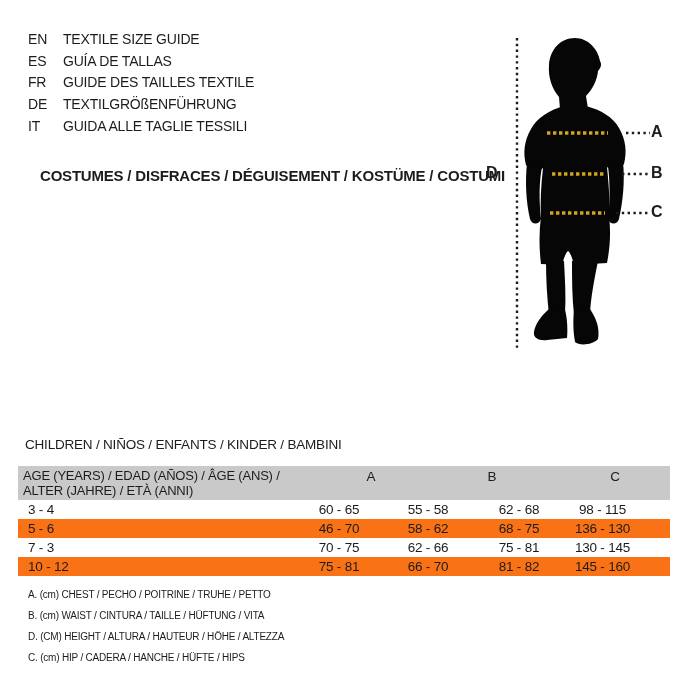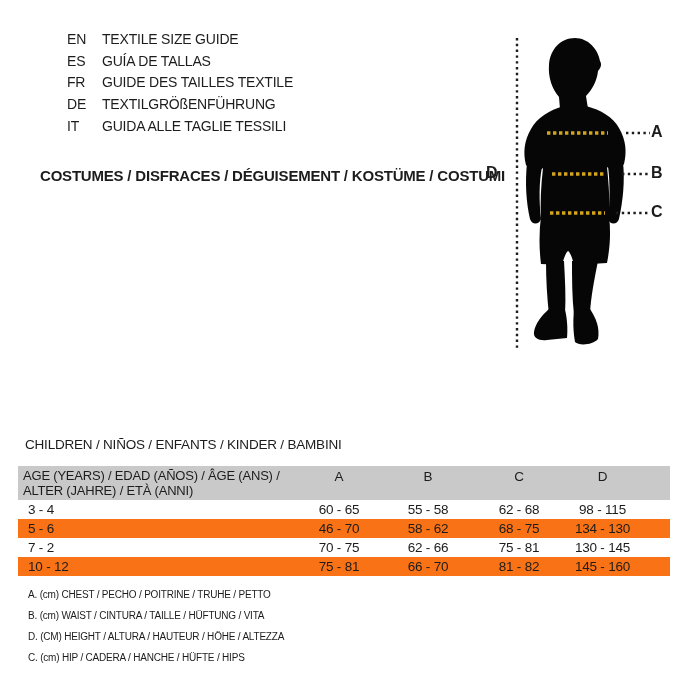--- a/index.html
+++ b/index.html
@@ -2,41 +2,41 @@
 <html><head>
 <meta charset="utf-8">
 <style>
   html,body { margin:0; padding:0; background:#ffffff; }
   .canvas {
     position:relative; width:700px; height:700px; background:#ffffff;
     font-family:"Liberation Sans", sans-serif; color:#1c1c1c; overflow:hidden;
   }
   
   .lang-list { position:absolute; left:28px; top:31px; }
-  .lang-row { display:flex; height:21.7px; font-size:14px; letter-spacing:-0.2px;margin-left:39px; }
+  .lang-row { display:flex; height:21.7px; font-size:14px; letter-spacing:-0.2px; }
   .lang-code { width:35px; flex:0 0 35px; }
   
   .category { position:absolute; left:28px; top:155px; margin:12px;
     font-size:15px; font-weight:700; letter-spacing:-0.2px; white-space:nowrap; }
   
   .figure { position:absolute; left:480px; top:20px; width:220px; height:340px; }
   .figure svg { position:absolute; left:0; top:0; }
   .m-label { position:absolute; font-weight:700; font-size:16px; letter-spacing:-0.2px; }
   .m-label-a { left:171px; top:103px; }
   .m-label-b { left:171px; top:144px; }
   .m-label-c { left:171px; top:183px; }
   .m-label-d { left:6px;  top:144px; }
   
   .section-title { position:absolute; left:25px; top:437px;
     font-size:13.5px; letter-spacing:-0.2px; white-space:nowrap; }
   
   .size-table { position:absolute; left:18px; top:466px; width:652px;
     font-size:13.5px; letter-spacing:-0.2px; }
   .t-head { display:grid; grid-template-columns:277px 88px 90px 92px 75px 30px;
-    background:#c9c9c9; height:34px; }
+    background:#c9c9c9; height:34px;gap:32px; }
   .t-head .age-label { padding:2px 0 0 5px; font-size:13px; line-height:15px; }
   .t-head .col-letter { text-align:center; padding-top:3px; }
   .t-row { display:grid; grid-template-columns:277px 88px 90px 92px 75px 30px;
     height:19px; align-items:center; background:#ffffff; }
   .t-row.alt { background:#f97316; }
   .t-row .age { padding-left:10px; }
   .t-row .val { text-align:center; }
   
   .legend { position:absolute; left:28px; top:584px; font-size:10px;
     letter-spacing:-0.2px; line-height:21px; }
@@ -119,25 +119,25 @@
       <div class="val">55 - 58</div>
       <div class="val">62 - 68</div>
       <div class="val">98 - 115</div>
       <div></div>
     </div>
     <div class="t-row alt">
       <div class="age">5 - 6</div>
       <div class="val">46 - 70</div>
       <div class="val">58 - 62</div>
       <div class="val">68 - 75</div>
-      <div class="val">134 - 130</div>
+      <div class="val">136 - 130</div>
       <div></div>
     </div>
     <div class="t-row">
-      <div class="age">7 - 2</div>
+      <div class="age">7 - 3</div>
       <div class="val">70 - 75</div>
       <div class="val">62 - 66</div>
       <div class="val">75 - 81</div>
       <div class="val">130 - 145</div>
       <div></div>
     </div>
     <div class="t-row alt">
       <div class="age">10 - 12</div>
       <div class="val">75 - 81</div>
       <div class="val">66 - 70</div>

